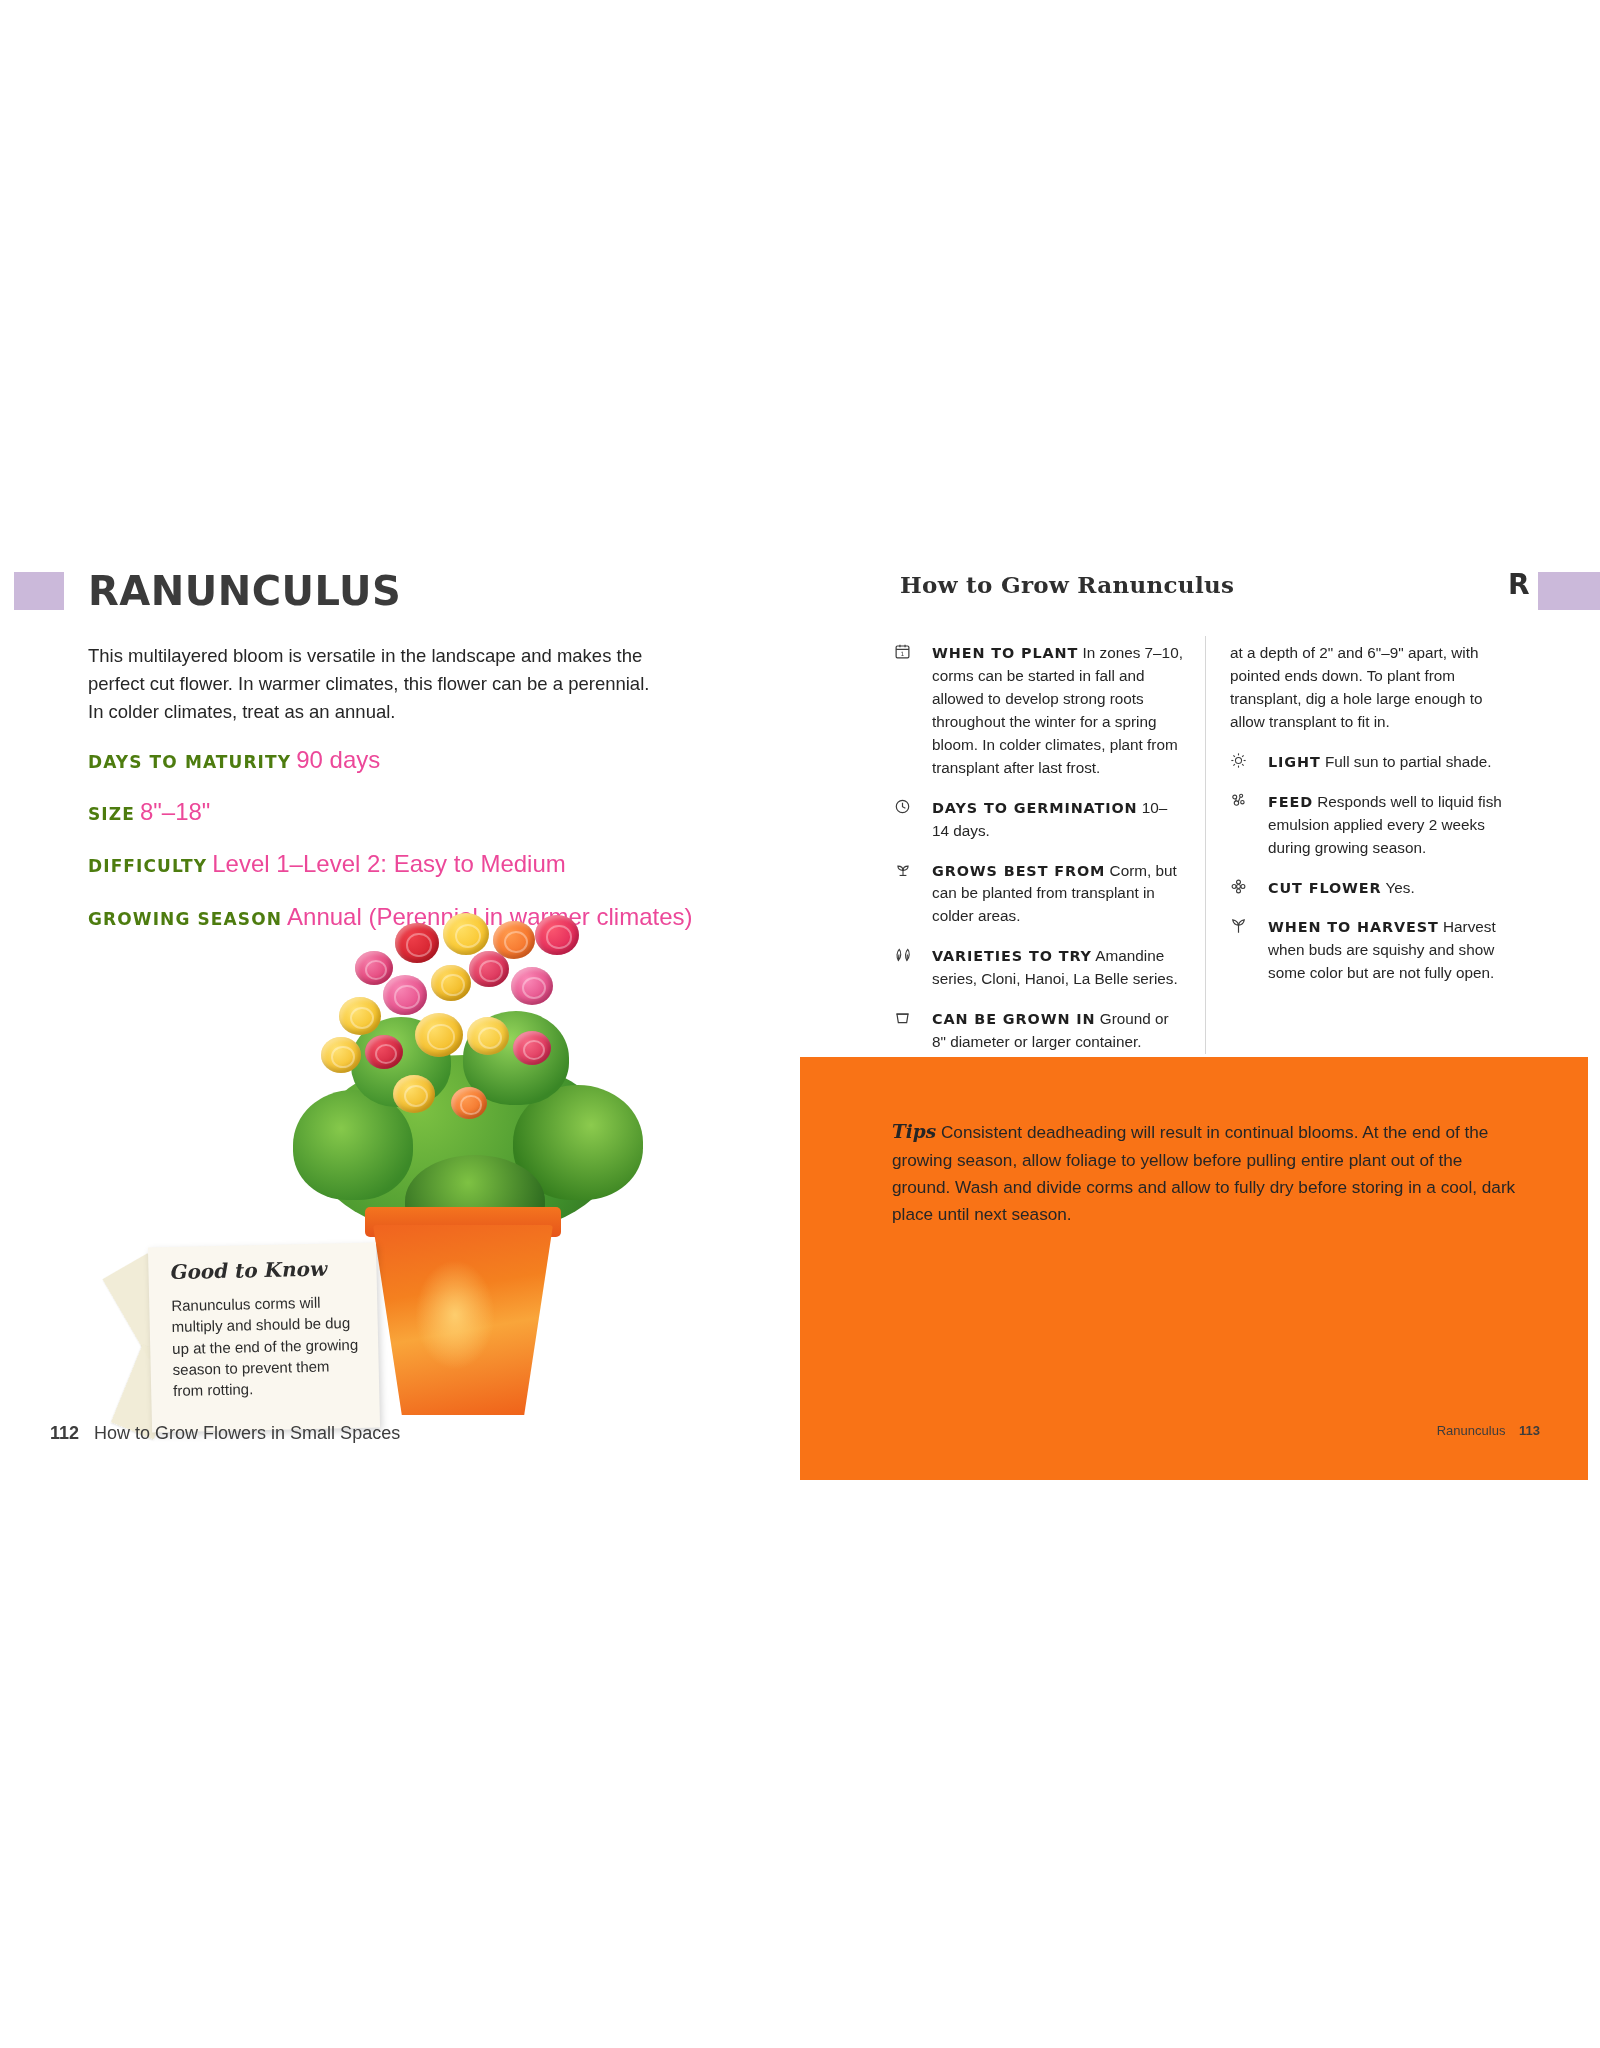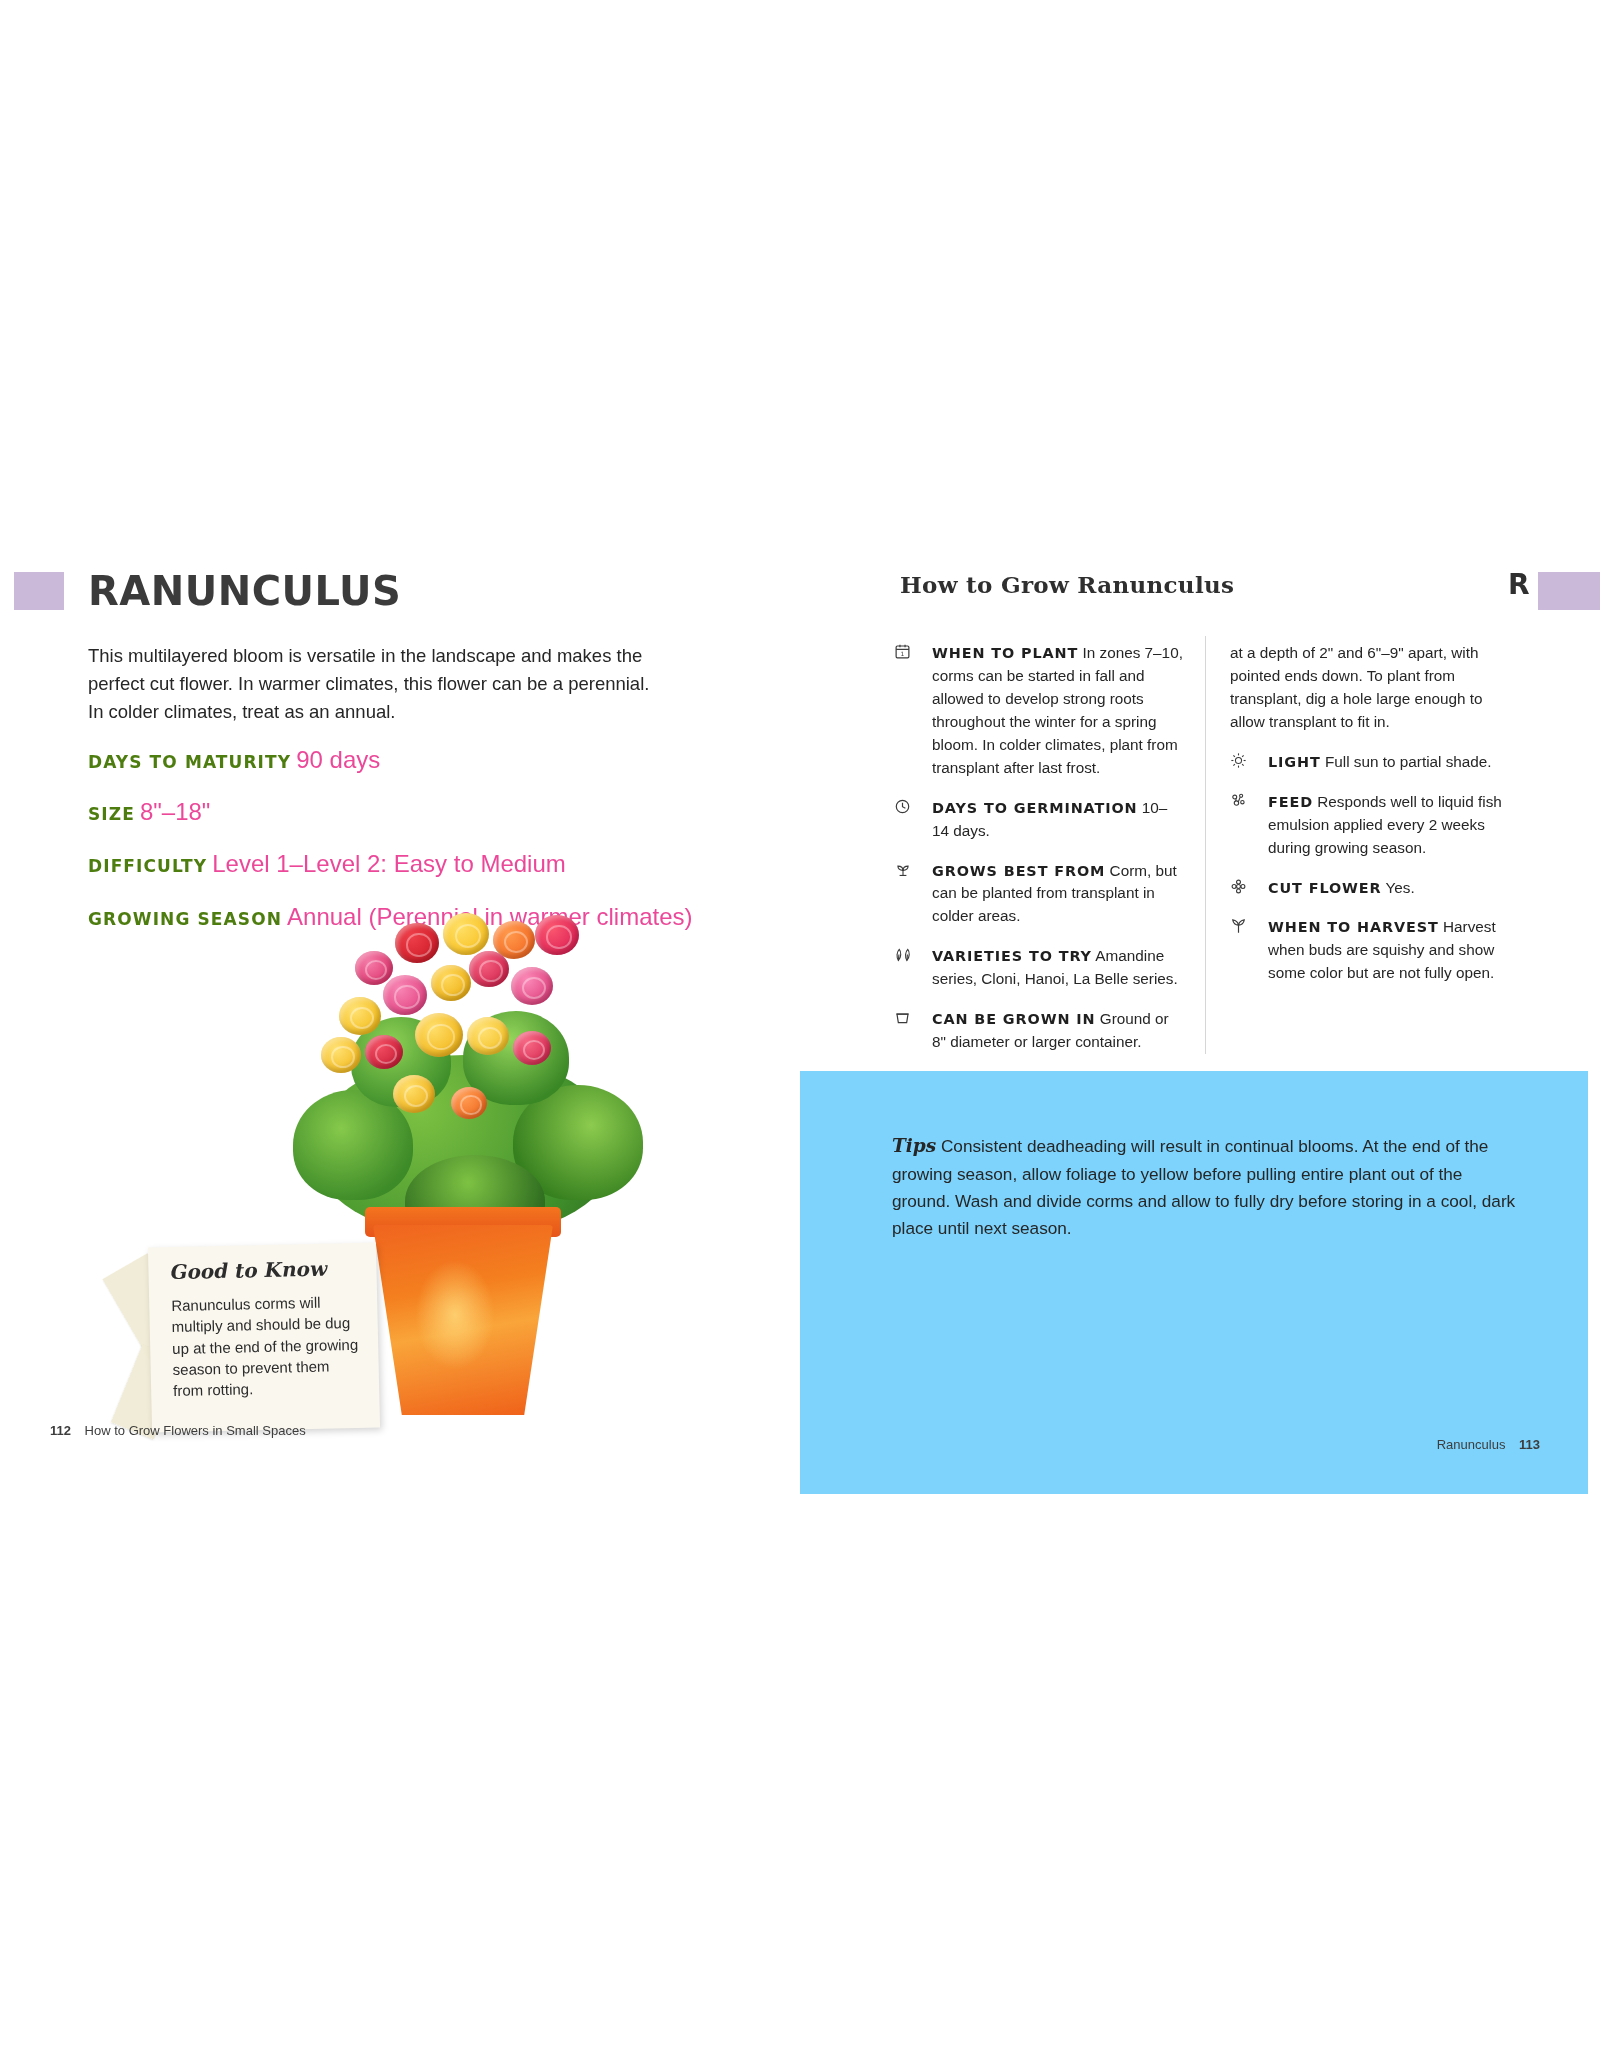--- a/index.html
+++ b/index.html
@@ -176,21 +176,21 @@
     width: 188px;
     font-size: 15px;
     line-height: 1.42;
     color: #2c2c2c;
   }
 
   .footer-left {
     position: absolute;
     left: 50px;
     top: 863px;
-    font-size: 13px;
+    font-size: 18px;
     color: #3d3d3d;
   }
   .footer-left .pgnum { font-weight: bold; margin-right: 10px; }
 
   
   .right-page {
     position: absolute;
     left: 800px;
     top: 0;
     width: 800px;
@@ -271,24 +271,24 @@
   .cont-text {
     font-size: 15.3px;
     line-height: 1.5;
     margin-bottom: 17px;
   }
 
   
   .tips-panel {
     position: absolute;
     left: 0;
-    top: 511px;
+    top: 497px;
     width: 788px;
     height: 423px;
-    background: #7dd3fc;
+    background: #f97316;
   }
   .tips-text {
     position: absolute;
     left: 92px;
     top: 61px;
     width: 632px;
     font-size: 17.2px;
     line-height: 1.56;
     color: #262626;
   }

